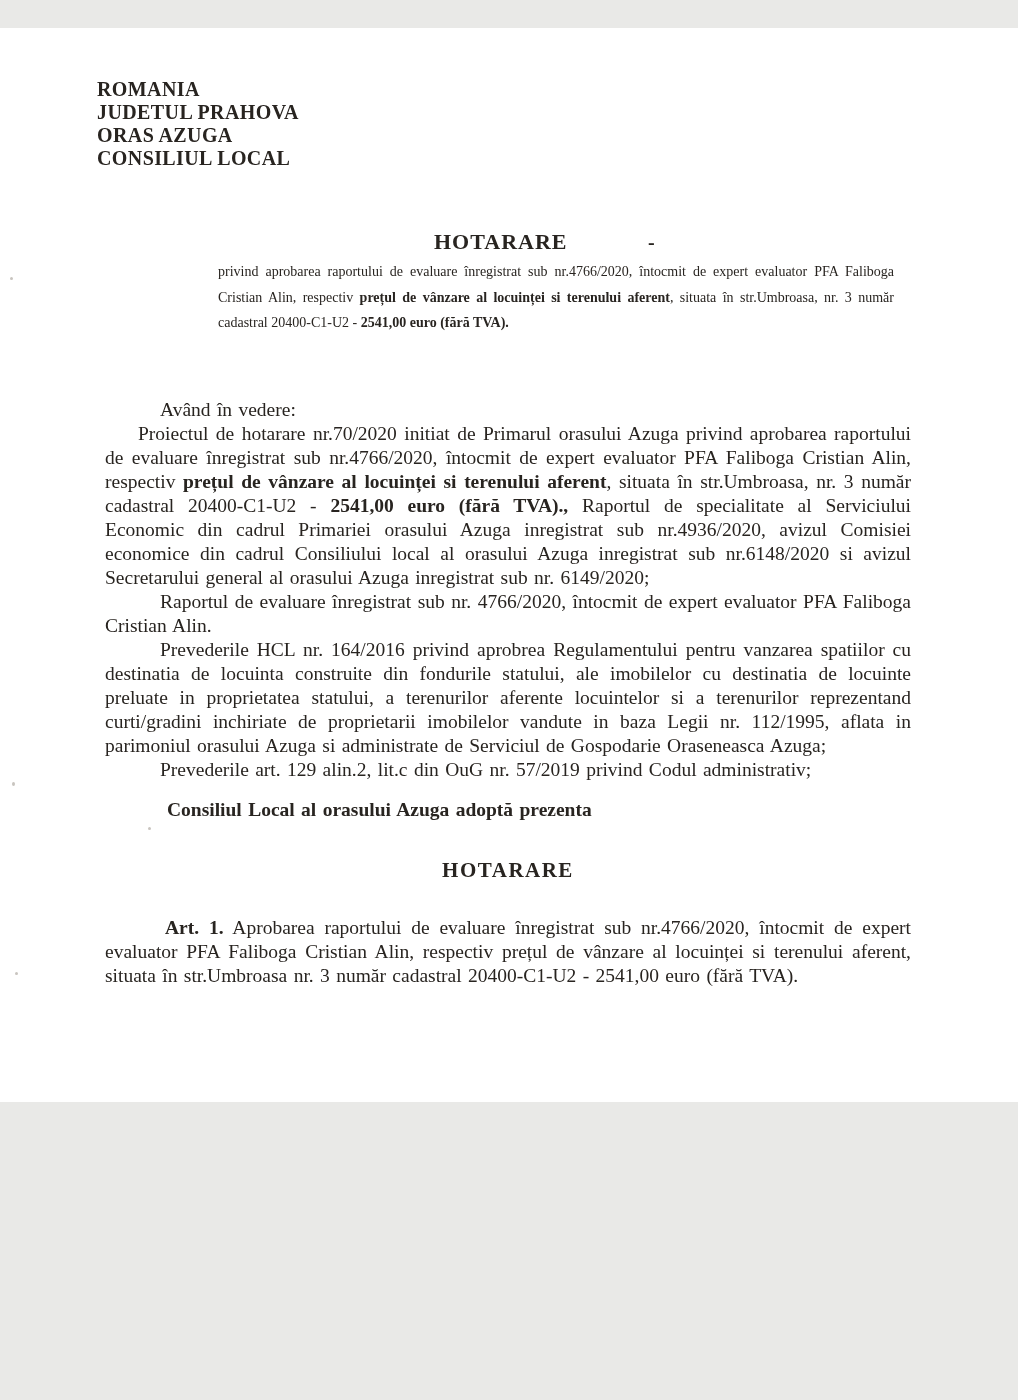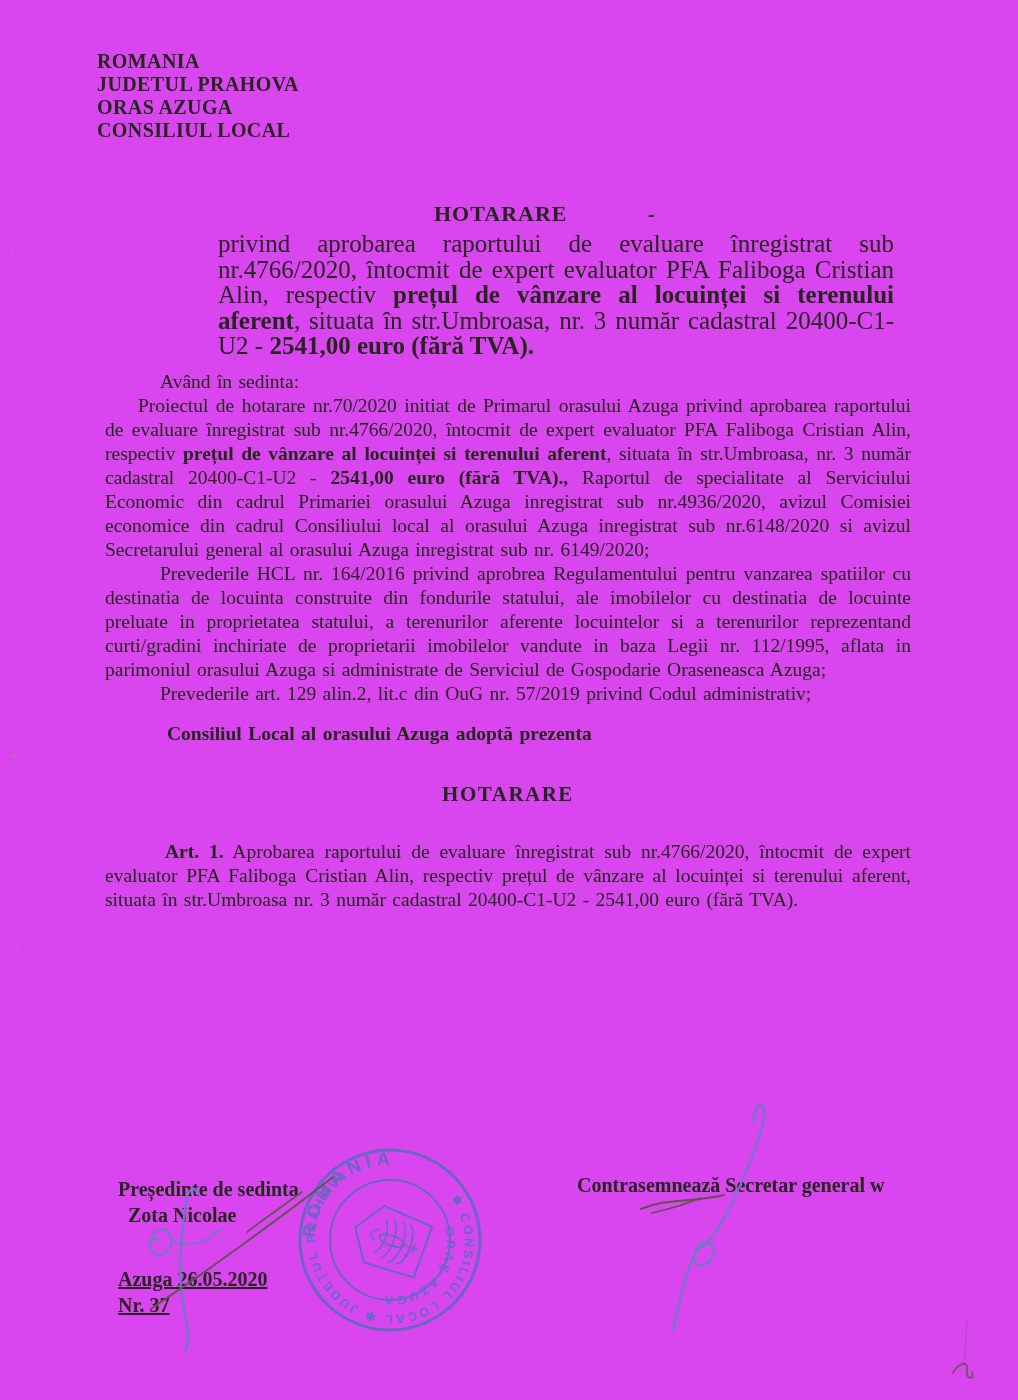--- a/index.html
+++ b/index.html
@@ -1,21 +1,21 @@
 <!DOCTYPE html>
 <html style="--stamp: #5a6bc0; --pen: #6d7ac8; --pencil: #5c564e; --text: #282420;"><head>
 <meta charset="utf-8">
 <style>
   html,body{margin:0;padding:0;}
   body{width:1018px;height:1400px;background:#e9e9e7;font-family:"Liberation Serif","DejaVu Serif",serif;}
-  .page{position:relative;width:1018px;height:1400px;background:#d946ef;overflow:hidden;color:var(--text,#282420);}
+  .page{position:relative;width:1018px;height:1074px;background:#ffffff;overflow:hidden;color:var(--text,#282420);margin-top:28px;}
   .header{position:absolute;left:97px;top:50px;font-weight:bold;font-size:20px;line-height:23px;letter-spacing:.4px;}
   .title-heading{position:absolute;left:434px;top:201px;font-weight:bold;font-size:22px;letter-spacing:1px;}
   .title-dash{position:absolute;left:648px;top:203px;font-weight:bold;font-size:20px;}
-  .title-intro{position:absolute;left:218px;top:231px;width:676px;font-size:25px;line-height:25.5px;text-align:justify;}
+  .title-intro{position:absolute;left:218px;top:231px;width:676px;font-size:14px;line-height:25.5px;text-align:justify;}
   .body-flow{position:absolute;left:105px;top:370px;width:806px;font-size:19.5px;line-height:24px;text-align:justify;word-spacing:1.5px;}
   .body-flow p{margin:0;}
   .lead{text-indent:55px;}
   .p-first{text-indent:33px;}
   .p-ind{text-indent:55px;}
   .adoption{font-weight:bold;text-indent:62px;margin-top:16px !important;text-align:left;}
   .decision-heading{font-weight:bold;font-size:21px;letter-spacing:1.5px;text-align:center;margin-top:36px !important;}
   .article{text-indent:60px;}
   .art1{margin-top:34px !important;}
   .art2{margin-top:22px !important;}
@@ -43,22 +43,23 @@
     <div>JUDETUL PRAHOVA</div>
     <div>ORAS AZUGA</div>
     <div>CONSILIUL LOCAL</div>
   </div>
 
   <div class="title-heading">HOTARARE</div>
   <div class="title-dash">-</div>
   <div class="title-intro"><span>privind aprobarea raportului de evaluare înregistrat sub nr.4766/2020, întocmit de expert evaluator PFA Faliboga Cristian Alin, respectiv </span><b>prețul de vânzare al locuinței si terenului aferent</b><span>, situata în str.Umbroasa, nr. 3 număr cadastral 20400-C1-U2 - </span><b>2541,00 euro (fără TVA).</b></div>
 
   <div class="body-flow">
-    <p class="lead">Având în sedinta:</p>
+    <p class="lead">Având în vedere:</p>
     <p class="p-first"><span>Proiectul de hotarare nr.70/2020 initiat de Primarul orasului Azuga privind aprobarea raportului de evaluare înregistrat sub nr.4766/2020, întocmit de expert evaluator PFA Faliboga Cristian Alin, respectiv </span><b>prețul de vânzare al locuinței si terenului aferent</b><span>, situata în str.Umbroasa, nr. 3 număr cadastral 20400-C1-U2 - </span><b>2541,00 euro (fără TVA).,</b><span> Raportul de specialitate al Serviciului Economic din cadrul Primariei orasului Azuga inregistrat sub nr.4936/2020, avizul Comisiei economice din cadrul Consiliului local al orasului Azuga inregistrat sub nr.6148/2020 si avizul Secretarului general al orasului Azuga inregistrat sub nr. 6149/2020;</span></p>
+    <p class="p-ind"><span>Raportul de evaluare înregistrat sub nr. 4766/2020, întocmit de expert evaluator PFA Faliboga Cristian Alin.</span></p>
     <p class="p-ind"><span>Prevederile HCL nr. 164/2016 privind aprobrea Regulamentului pentru vanzarea spatiilor cu destinatia de locuinta construite din fondurile statului, ale imobilelor cu destinatia de locuinte preluate in proprietatea statului, a terenurilor aferente locuintelor si a terenurilor reprezentand curti/gradini inchiriate de proprietarii imobilelor vandute in baza Legii nr. 112/1995, aflata in parimoniul orasului Azuga si administrate de Serviciul de Gospodarie Oraseneasca Azuga;</span></p>
     <p class="p-ind"><span>Prevederile art. 129 alin.2, lit.c din OuG nr. 57/2019 privind Codul administrativ;</span></p>
     <p class="adoption">Consiliul Local al orasului Azuga adoptă prezenta</p>
     <p class="decision-heading">HOTARARE</p>
     <p class="article art1"><b>Art. 1.</b><span> Aprobarea raportului de evaluare înregistrat sub nr.4766/2020, întocmit de expert evaluator PFA Faliboga Cristian Alin, respectiv prețul de vânzare al locuinței si terenului aferent, situata în str.Umbroasa nr. 3 număr cadastral 20400-C1-U2 - 2541,00 euro (fără TVA).</span></p>
   </div>
 
   <div class="sig sig-left">
     <div>Președinte de sedinta</div>
     <div class="name">Zota Nicolae</div>

